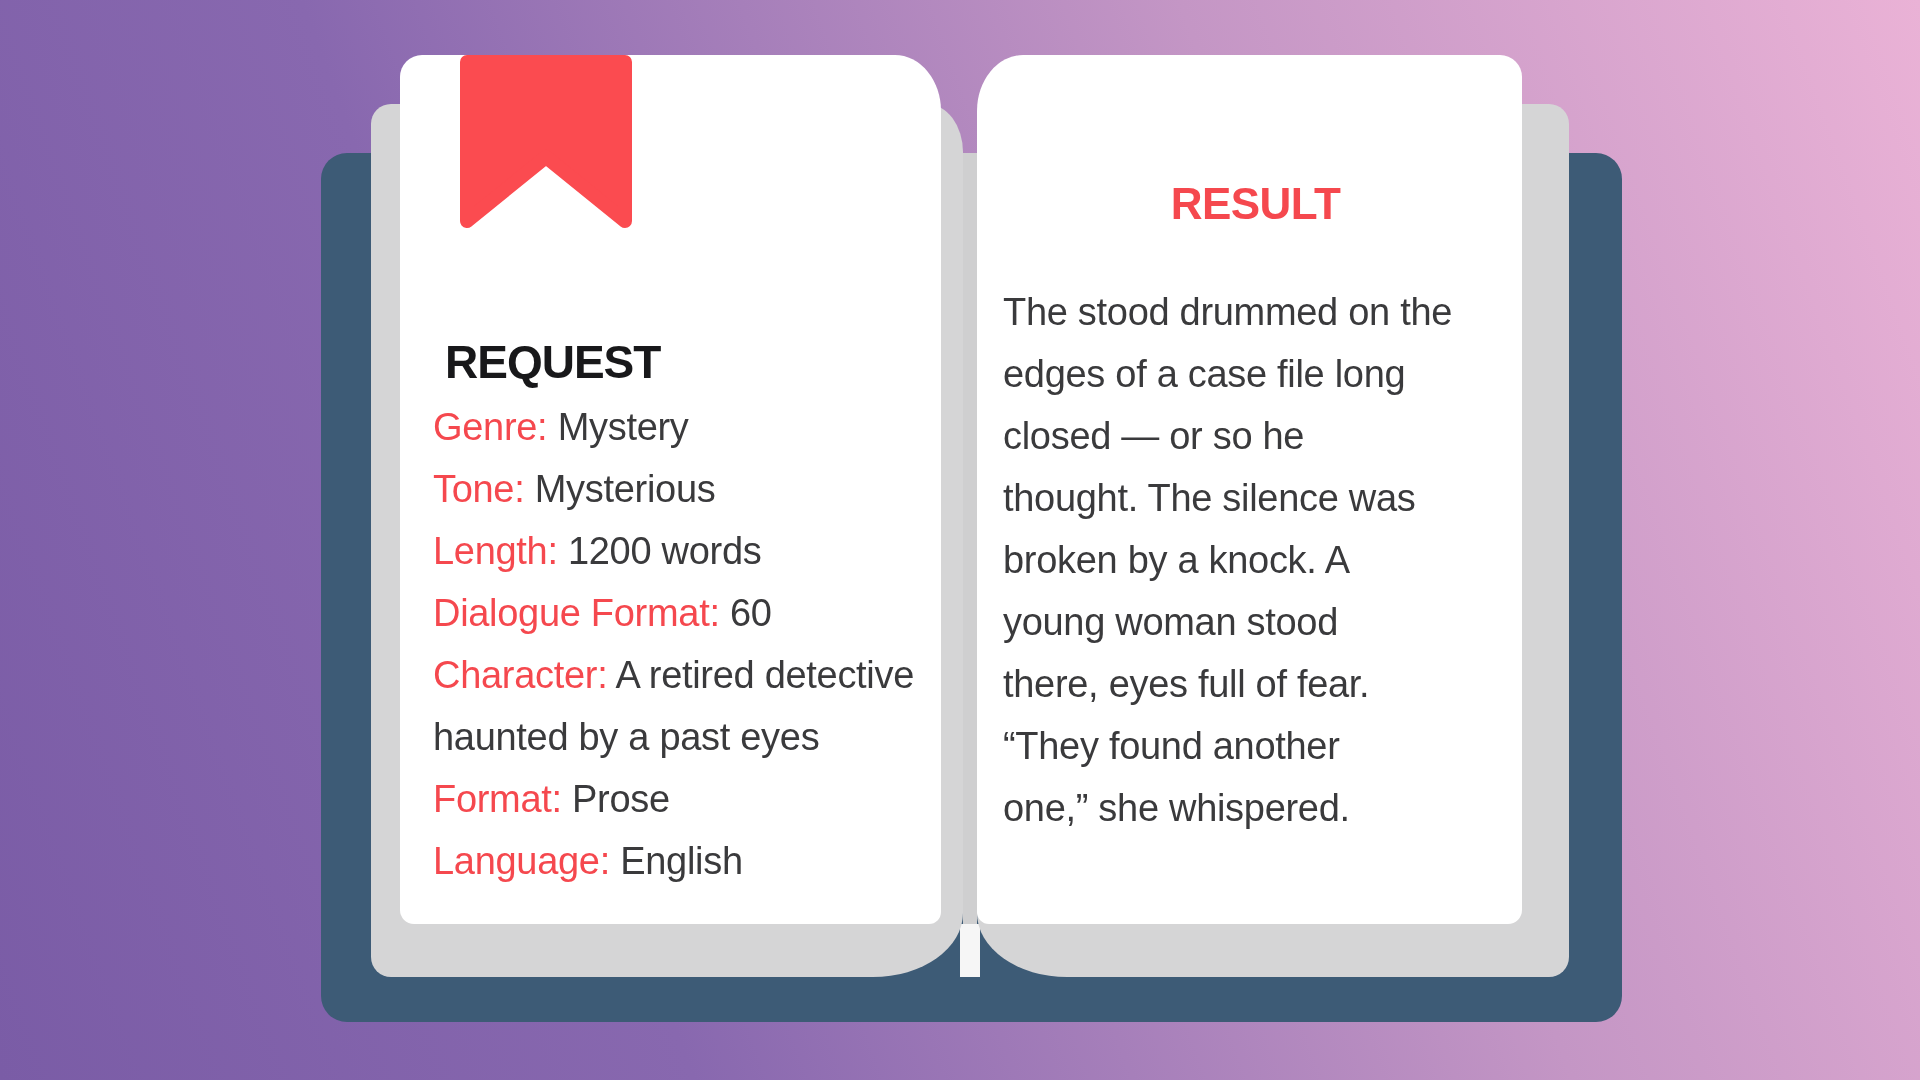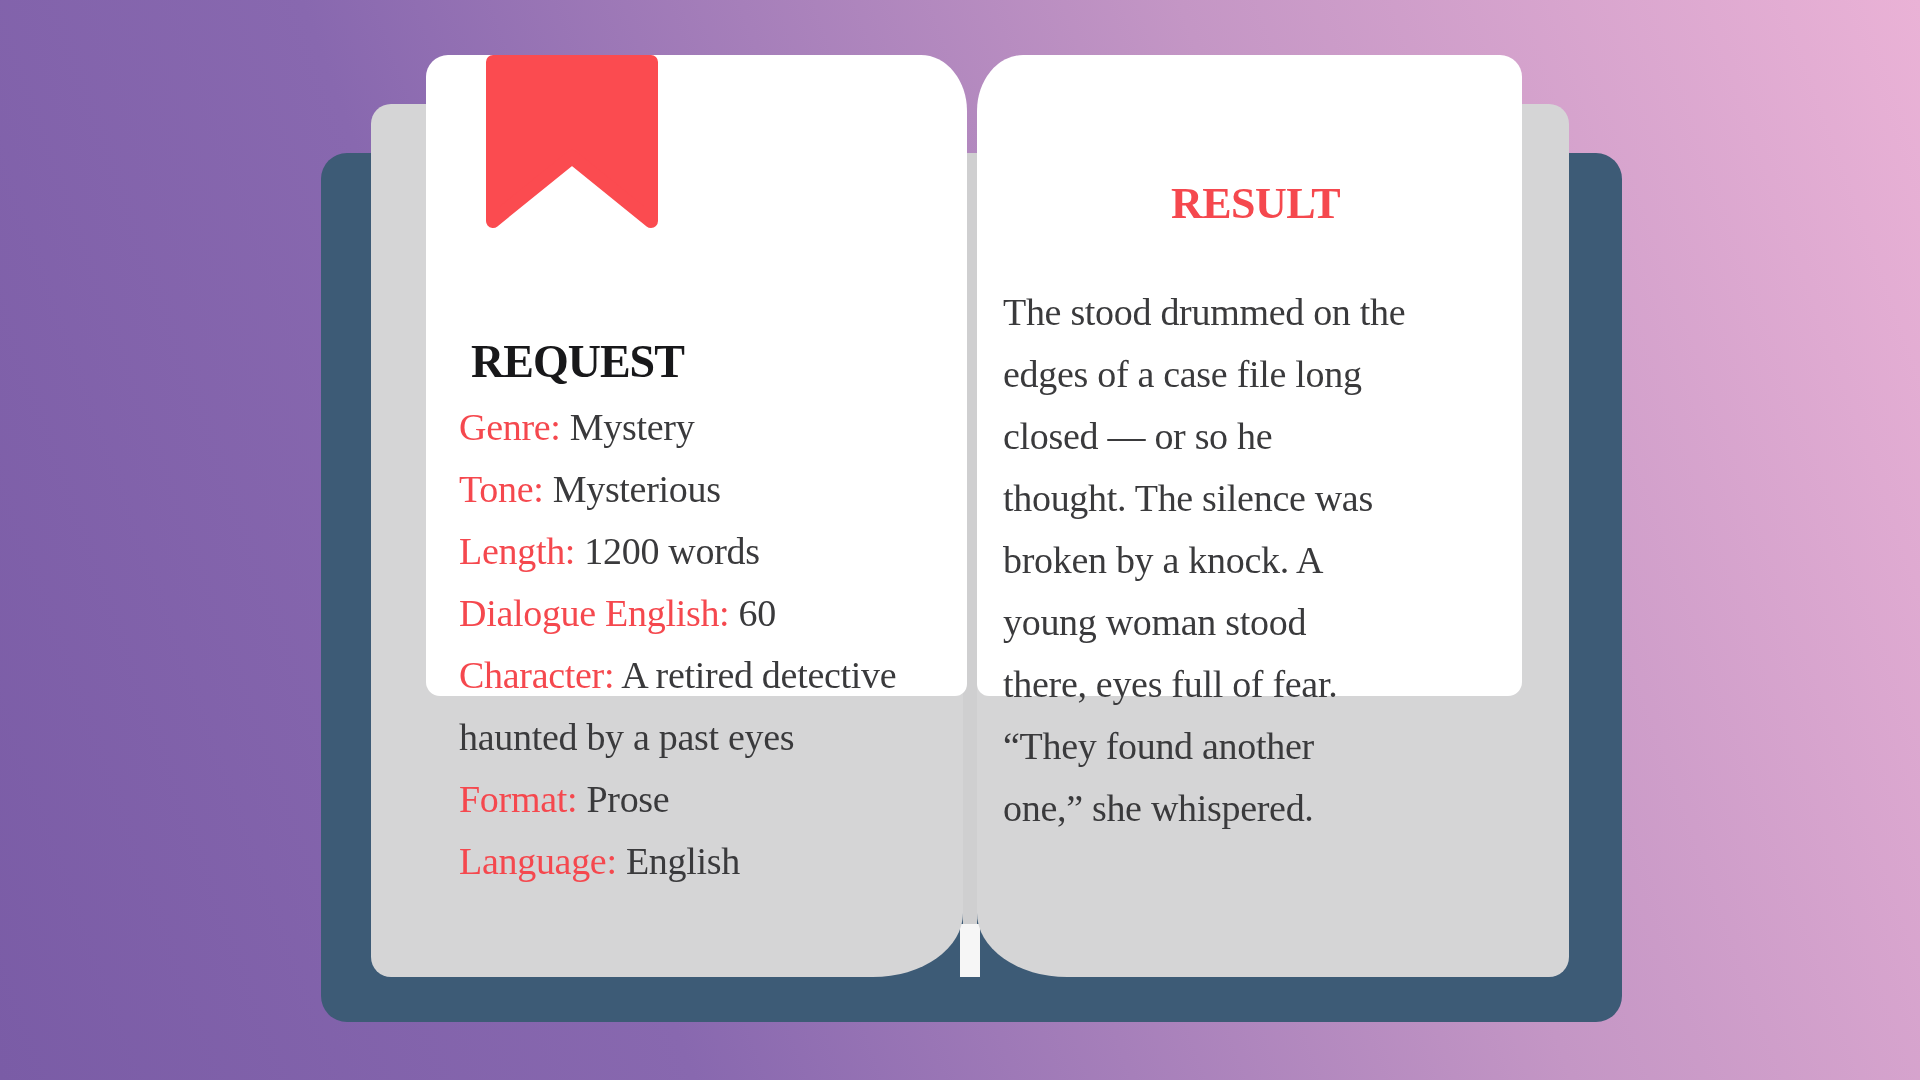--- a/index.html
+++ b/index.html
@@ -31,23 +31,23 @@
   .gray-page.left{
     left:371px;
     border-radius:20px 36px 90px 20px / 20px 48px 64px 20px;
   }
   .gray-page.right{
     left:977px;
     border-radius:36px 20px 20px 90px / 48px 20px 20px 64px;
   }
 
   
-  .white-page{position:absolute;top:55px;height:641px;background:#ffffff;z-index:4;box-sizing:border-box;font-family:Liberation Serif, serif;}
+  .white-page{position:absolute;top:55px;height:869px;background:#ffffff;z-index:4;box-sizing:border-box;}
   .white-page.left{
-    left:426px;width:541px;
+    left:400px;width:541px;
     border-radius:22px 46px 12px 14px / 22px 56px 12px 14px;
     padding:283px 18px 0 33px;
   }
   .white-page.right{
     left:977px;width:545px;
     border-radius:46px 22px 14px 12px / 56px 22px 14px 12px;
     padding:125px 14px 0 26px;
   }
 
   
@@ -99,21 +99,21 @@
     </div>
     <div class="req-line">
       <span class="req-label">Tone:</span>
       <span class="req-value">Mysterious</span>
     </div>
     <div class="req-line">
       <span class="req-label">Length:</span>
       <span class="req-value">1200 words</span>
     </div>
     <div class="req-line">
-      <span class="req-label">Dialogue English:</span>
+      <span class="req-label">Dialogue Format:</span>
       <span class="req-value">60</span>
     </div>
     <div class="req-line">
       <span class="req-label">Character:</span>
       <span class="req-value">A retired de­tective haunted by a past eyes</span>
     </div>
     <div class="req-line">
       <span class="req-label">Format:</span>
       <span class="req-value">Prose</span>
     </div>

